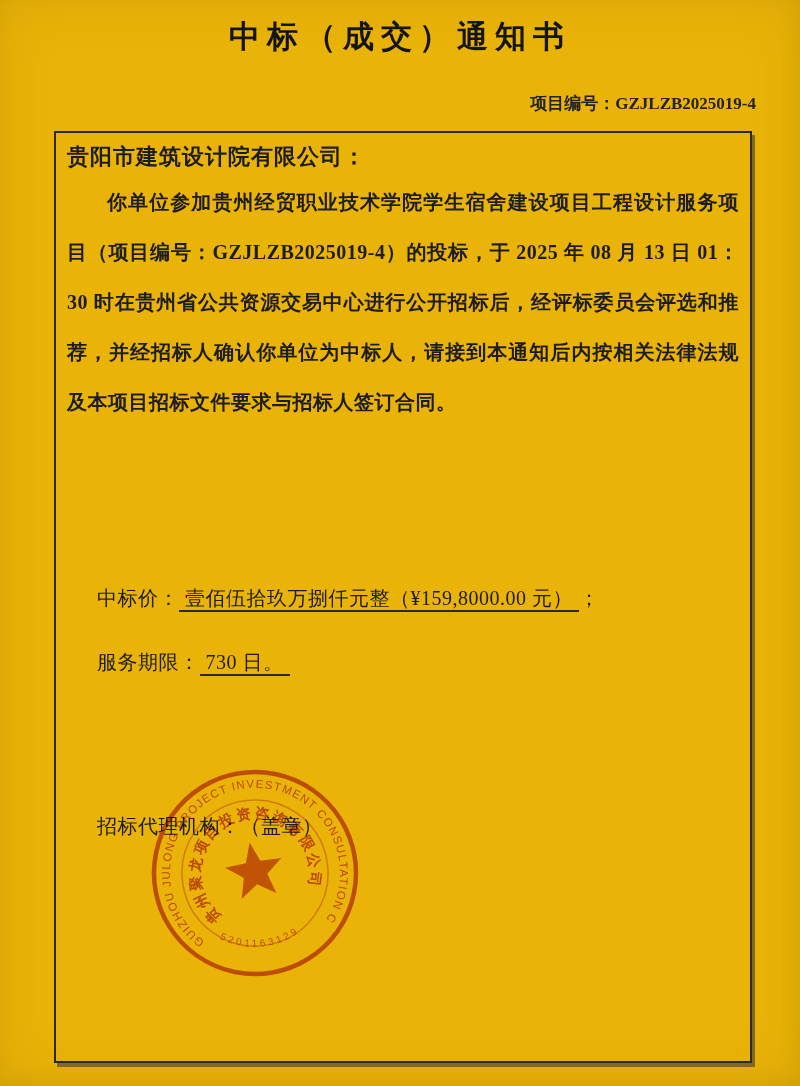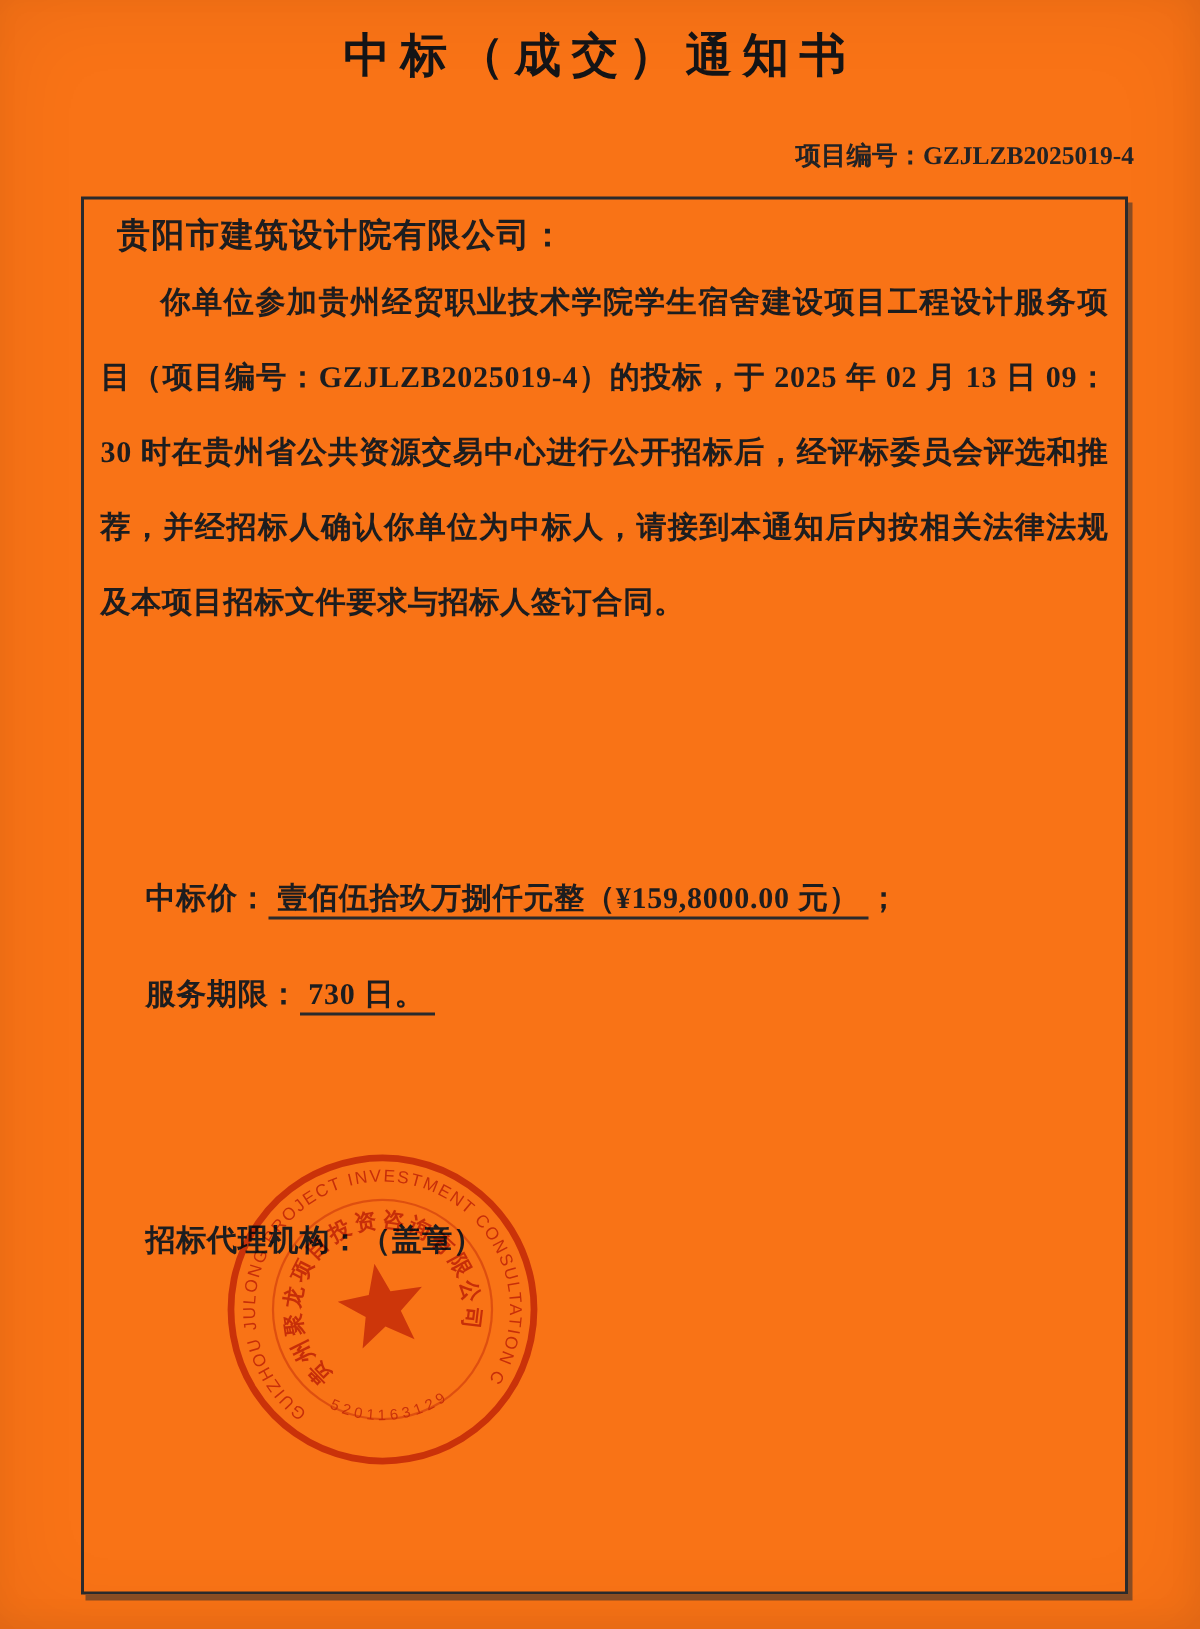--- a/index.html
+++ b/index.html
@@ -1,21 +1,21 @@
 <!DOCTYPE html>
 <html><head>
 <meta charset="utf-8">
 <style>
   * { margin:0; padding:0; box-sizing:border-box; }
   html,body { background:#e9e9e7; }
   .page {
     position:relative;
     width:800px; height:1086px;
     margin:0 auto;
-    background:#f97316;
+    background:#eab308;
     font-family:"Liberation Serif","DejaVu Serif",serif;
     color:#1d1d1f;
     overflow:hidden;
     box-shadow:inset 0 0 60px rgba(0,0,0,0.07), inset -4px -6px 20px rgba(0,0,0,0.05);
   }
   .title {
     position:absolute; top:16px; left:0; right:0;
     text-align:center;
     font-size:31px; font-weight:bold;
     letter-spacing:7px;
@@ -29,35 +29,35 @@
   }
   .letter-box {
     position:absolute;
     left:54px; top:131px;
     width:698px; height:932px;
     border:2px solid #2a2a2c;
     box-shadow:3px 4px 0 rgba(45,45,48,0.55);
     background:transparent;
   }
   .addressee {
-    position:absolute; top:9px; left:22px;
+    position:absolute; top:9px; left:11px;
     font-size:22px; font-weight:bold;
     letter-spacing:1px;
   }
   .body-para {
     position:absolute; top:44px; left:11px; right:11px;
     font-size:20px; font-weight:bold;
     line-height:50px;
     text-indent:2em;
     text-align:justify;
     letter-spacing:0.5px;
   }
   .field-line {
     position:absolute; left:41px;
-    font-size:20px; font-weight:bold;
+    font-size:20px; font-weight:normal;
     letter-spacing:0.5px;
     white-space:nowrap;
   }
   .price-line   { top:452px; }
   .service-line { top:516px; }
   .agency-line  { top:680px; }
   .date-line    { top:765px; }
   .u-val {
     border-bottom:2px solid #2a2a2c;
     padding:0 6px 1px 6px;
@@ -79,21 +79,21 @@
 <div class="page">
 
   <div class="title">中标（成交）通知书</div>
 
   <div class="project-no"><span>项目编号：</span><span>GZJLZB2025019-4</span></div>
 
   <div class="letter-box">
 
     <div class="addressee">贵阳市建筑设计院有限公司：</div>
 
-    <div class="body-para">你单位参加贵州经贸职业技术学院学生宿舍建设项目工程设计服务项目（项目编号：GZJLZB2025019-4）的投标，于 2025 年 02 月 13 日 09：30 时在贵州省公共资源交易中心进行公开招标后，经评标委员会评选和推荐，并经招标人确认你单位为中标人，请接到本通知后内按相关法律法规及本项目招标文件要求与招标人签订合同。</div>
+    <div class="body-para">你单位参加贵州经贸职业技术学院学生宿舍建设项目工程设计服务项目（项目编号：GZJLZB2025019-4）的投标，于 2025 年 08 月 13 日 01：30 时在贵州省公共资源交易中心进行公开招标后，经评标委员会评选和推荐，并经招标人确认你单位为中标人，请接到本通知后内按相关法律法规及本项目招标文件要求与招标人签订合同。</div>
 
     <div class="field-line price-line"><span>中标价：</span><span class="u-val">壹佰伍拾玖万捌仟元整（¥159,8000.00 元）</span><span>；</span></div>
 
     <div class="field-line service-line"><span>服务期限：</span><span class="u-val">730 日。</span></div>
 
     <div class="field-line agency-line"><span>招标代理机构：</span><span>（盖章）</span></div>
 
 
     <div class="stamp-wrap">
       <svg viewBox="0 0 212 212" xmlns="http://www.w3.org/2000/svg">

